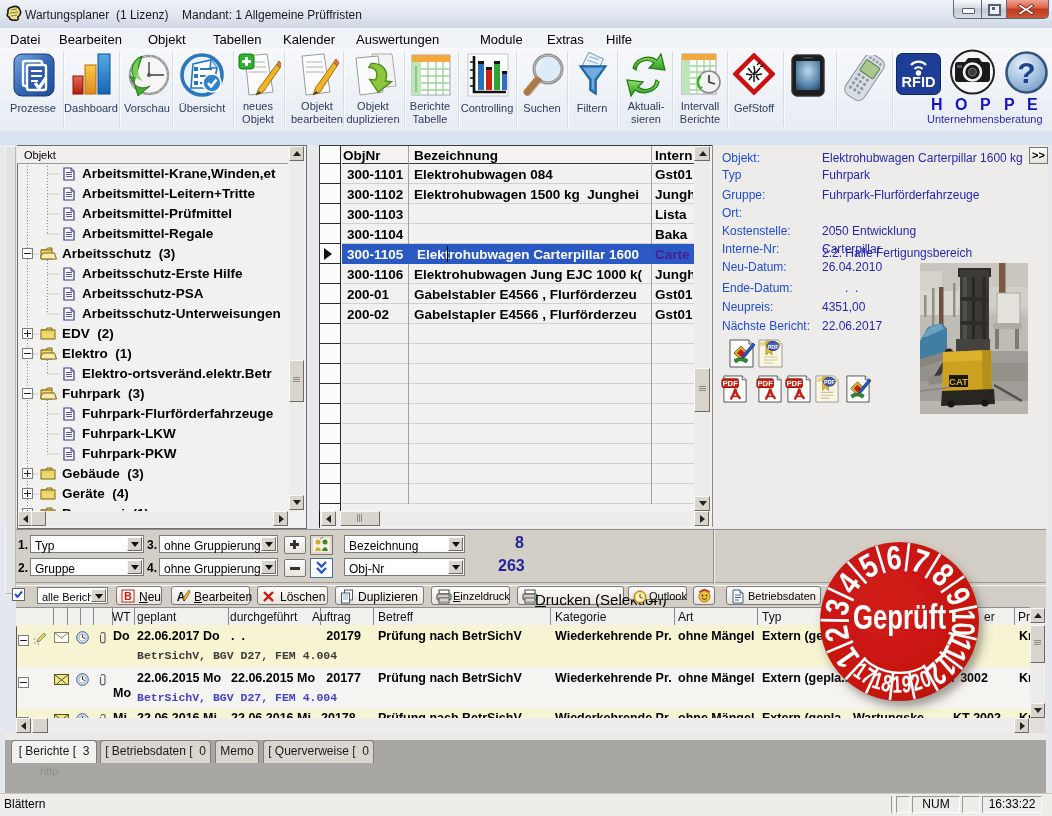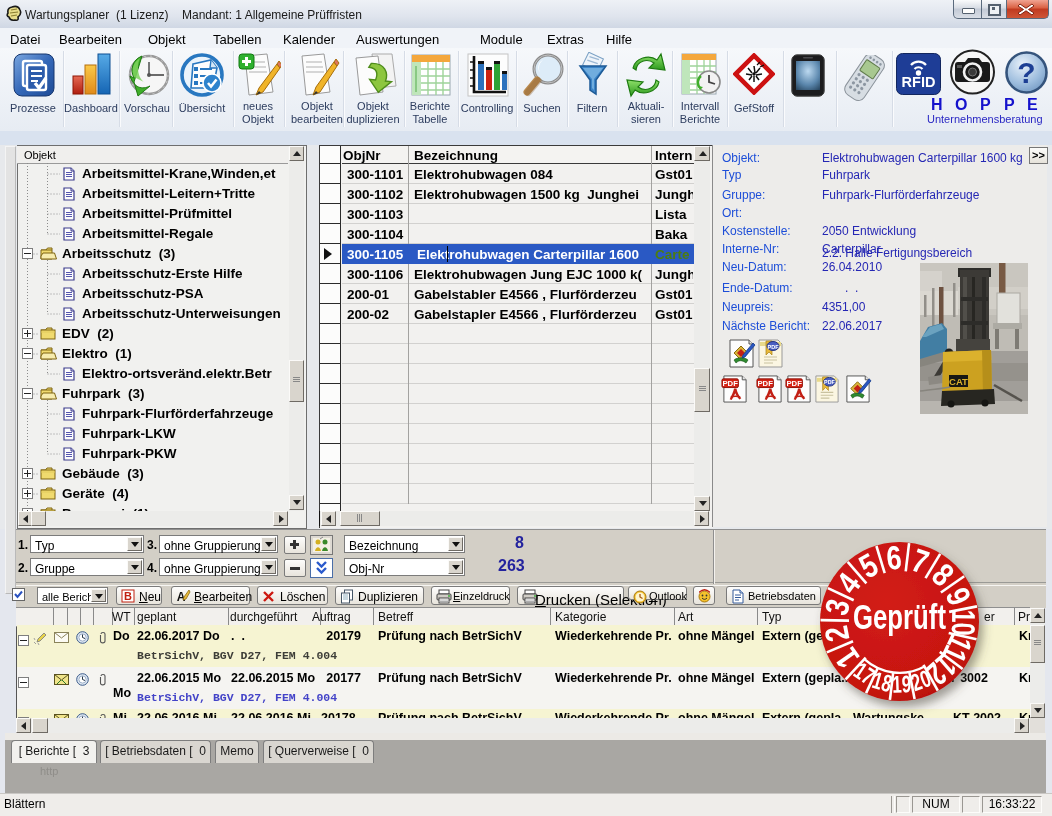--- a/index.html
+++ b/index.html
@@ -515,21 +515,21 @@
 <div class="ab b13" style="left:414px;top:187px;width:236px;overflow:hidden;">Elektrohubwagen 1500 kg&nbsp; Junghei</div>
 <div class="ab b13" style="left:655px;top:187px;width:38px;overflow:hidden;">Jungh</div>
 <div class="ab b13" style="left:347px;top:207px;">300-1103</div>
 <div class="ab b13" style="left:655px;top:207px;width:38px;overflow:hidden;">Lista</div>
 <div class="ab b13" style="left:347px;top:227px;">300-1104</div>
 <div class="ab b13" style="left:655px;top:227px;width:38px;overflow:hidden;">Baka</div>
 <div class="ab" style="left:342px;top:244px;width:352px;height:20px;background:#2a59c4;"></div>
 <div class="arr" style="left:324px;top:248px;border-top:6px solid transparent;border-bottom:6px solid transparent;border-left:8px solid #111;"></div>
 <div class="ab b13" style="left:347px;top:247px;color:#fff;">300-1105</div>
 <div class="ab b13" style="left:417px;top:247px;width:233px;overflow:hidden;color:#fff;">Elektrohubwagen Carterpillar 1600</div>
-<div class="ab b13" style="left:655px;top:247px;width:38px;overflow:hidden;color:#4d7c0f;">Carte</div>
+<div class="ab b13" style="left:655px;top:247px;width:38px;overflow:hidden;color:#4c1d95;">Carte</div>
 <div class="ab" style="left:447px;top:246px;width:1px;height:16px;background:#000;"></div>
 <div class="ab b13" style="left:347px;top:267px;">300-1106</div>
 <div class="ab b13" style="left:414px;top:267px;width:236px;overflow:hidden;">Elektrohubwagen Jung EJC 1000 k(</div>
 <div class="ab b13" style="left:655px;top:267px;width:38px;overflow:hidden;">Jungh</div>
 <div class="ab b13" style="left:347px;top:287px;">200-01</div>
 <div class="ab b13" style="left:414px;top:287px;width:236px;overflow:hidden;">Gabelstabler E4566 , Flurförderzeu</div>
 <div class="ab b13" style="left:655px;top:287px;width:38px;overflow:hidden;">Gst01</div>
 <div class="ab b13" style="left:347px;top:307px;">200-02</div>
 <div class="ab b13" style="left:414px;top:307px;width:236px;overflow:hidden;">Gabelstapler E4566 , Flurförderzeu</div>
 <div class="ab b13" style="left:655px;top:307px;width:38px;overflow:hidden;">Gst01</div>

